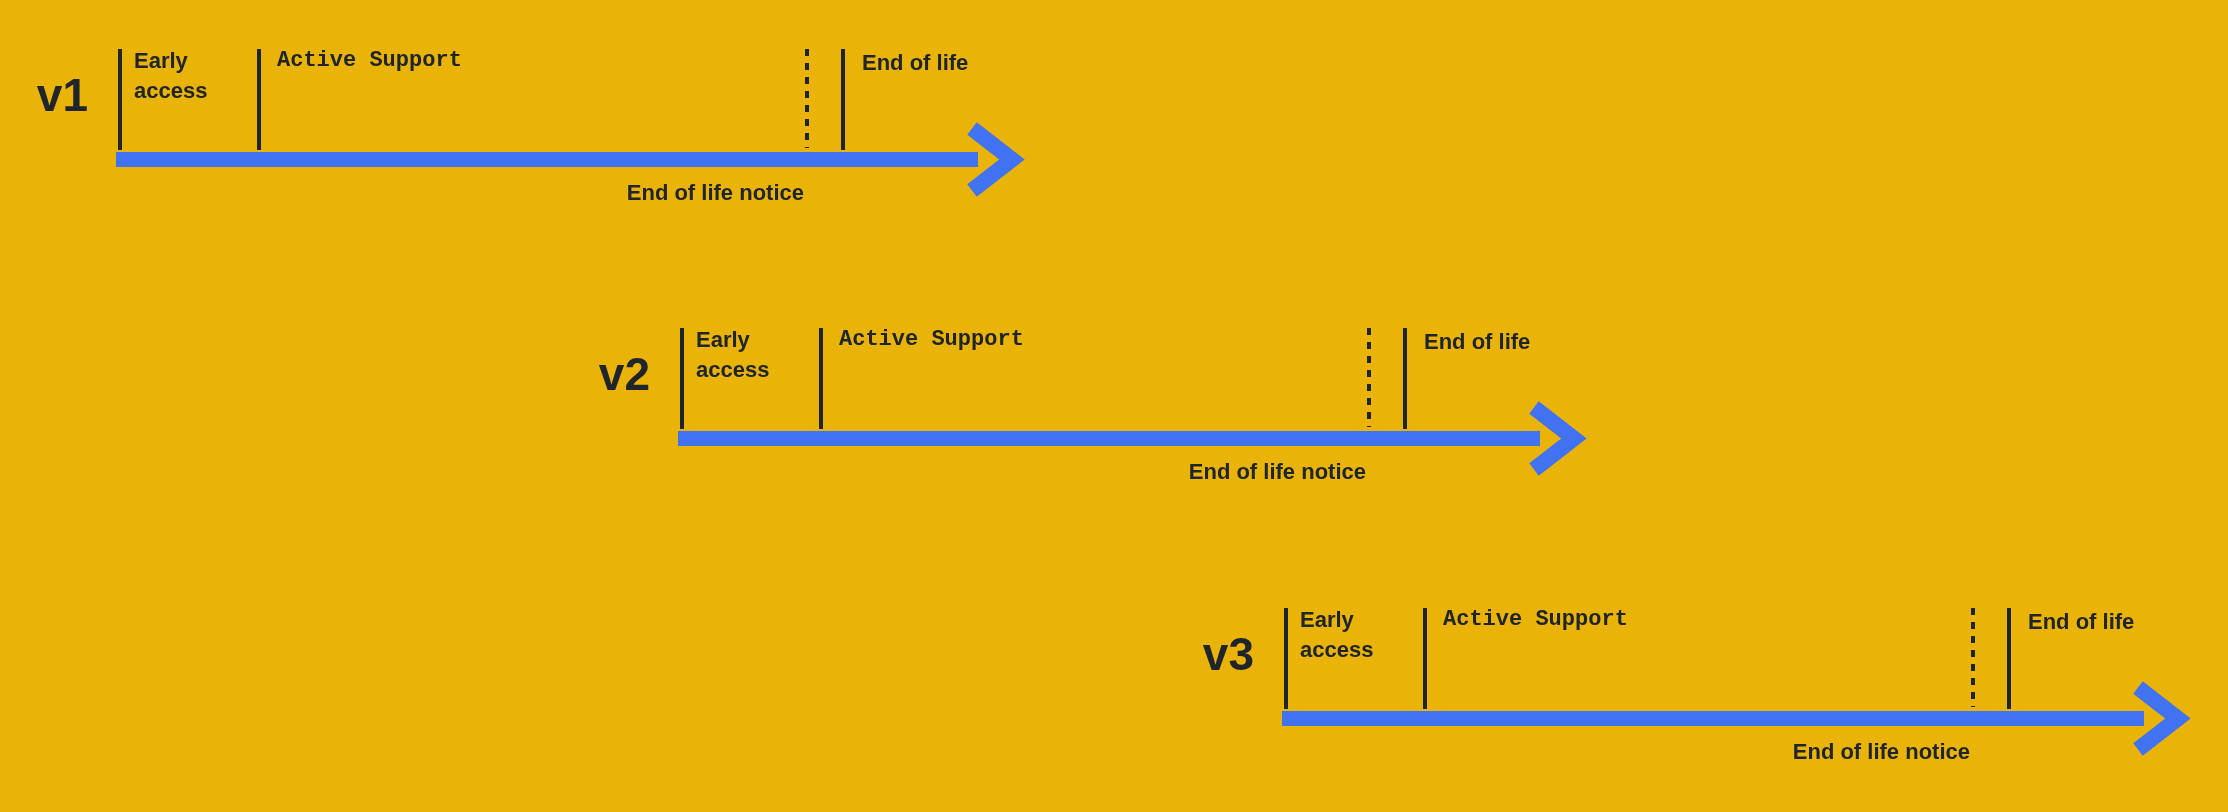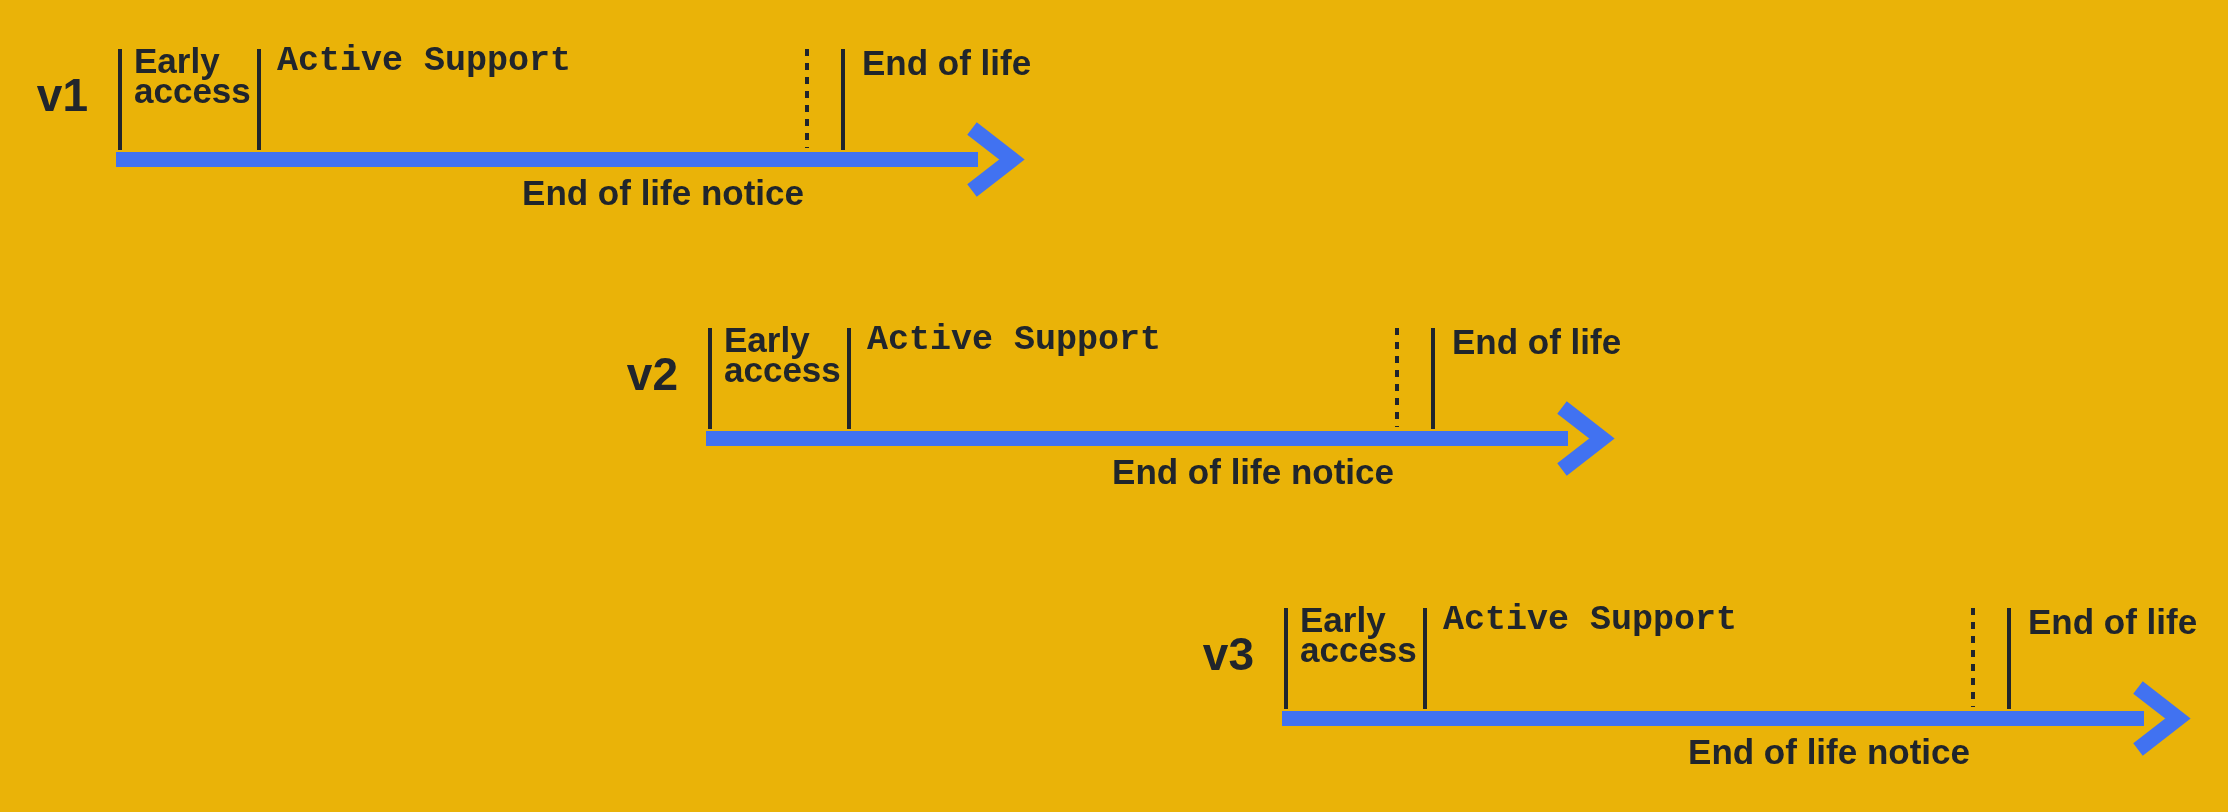--- a/index.html
+++ b/index.html
@@ -35,21 +35,21 @@
     width: 112px;
     text-align: right;
     font-size: 46px;
     line-height: 46px;
     font-weight: 700;
     color: #20252C;
     white-space: nowrap;
   }
   .phase-label {
     position: absolute;
-    font-size: 35px;
+    font-size: 22px;
     line-height: 30px;
     font-weight: 700;
     color: #20252C;
   }
   .early-access-label {
     left: 158px;
     top: -3px;
     width: 130px;
   }
   .active-support-label {
@@ -65,21 +65,21 @@
     text-align: right;
   }
   .eol-notice-label {
     left: 0;
     top: 129px;
     width: 828px;
     text-align: right;
     white-space: nowrap;
   }
   .row-v1 { left: -24px; top: 49px; }
-  .row-v2 { left: 566px; top: 328px; }
+  .row-v2 { left: 538px; top: 328px; }
   .row-v3 { left: 1142px; top: 608px; }
 </style>
 </head>
 <body>
 
 <div class="canvas">
 
   <div class="timeline-row row-v1">
     <svg class="row-svg" viewBox="0 0 1120 170">
       <line x1="144" y1="0" x2="144" y2="101" stroke="#20252C" stroke-width="4"></line>

